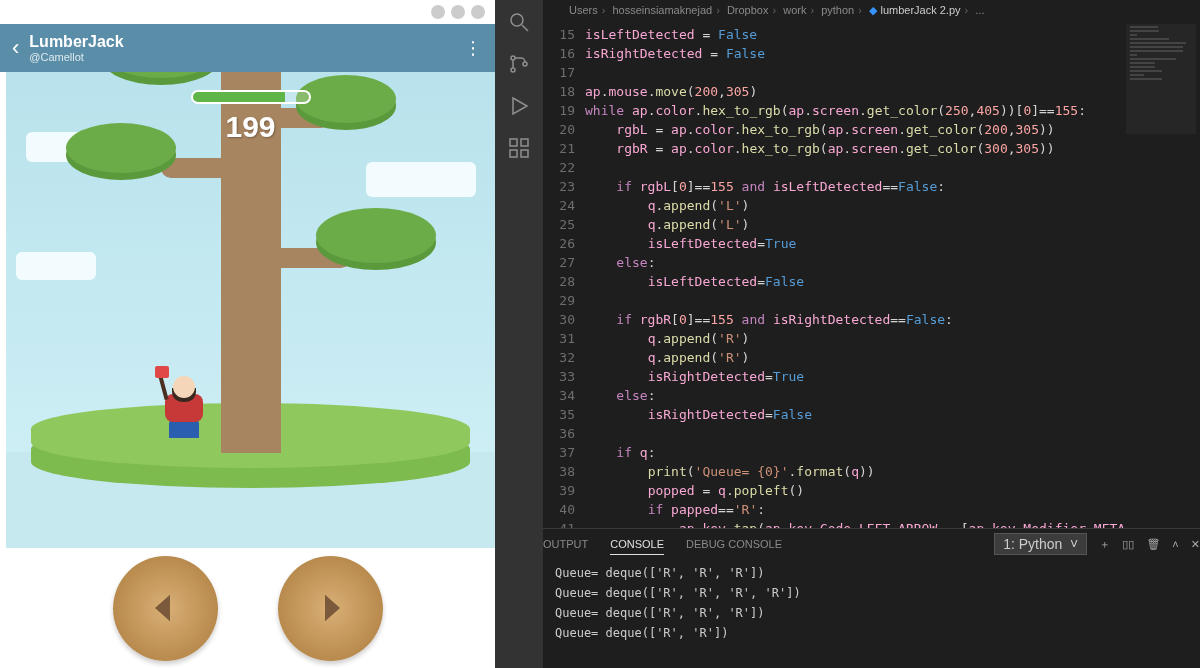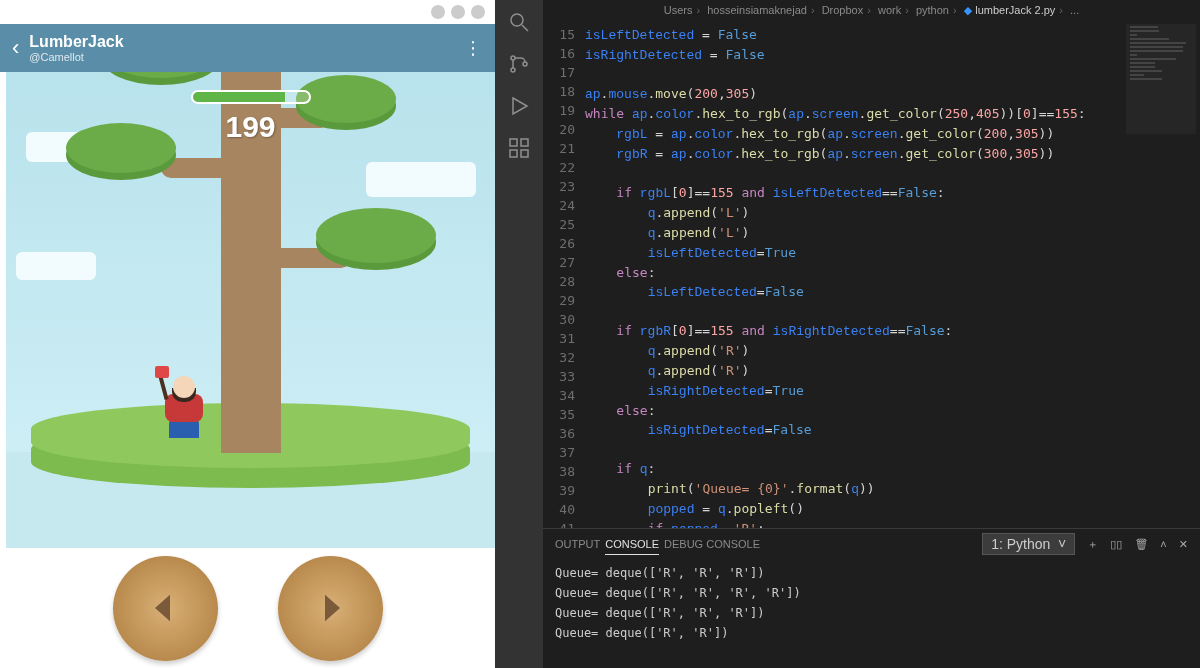--- a/index.html
+++ b/index.html
@@ -59,40 +59,40 @@
   .controls { height: 120px; background: #fff; display: flex; justify-content: center; align-items: center; gap: 60px;}
   .wood-btn { width: 105px; height: 105px; border-radius: 50%; background: radial-gradient(circle, #d9b078 0%, #c79a5e 40%, #b88a4e 70%, #a87a3e 100%); display: flex; align-items: center; justify-content: center; cursor: pointer; box-shadow: 0 3px 5px rgba(0,0,0,0.2);}
   .wood-btn svg { width: 40px; height: 40px; }
   
   .right-panel { flex: 1; height: 668px; background: #1e1e1e; display: flex; position: relative;}
   .activity-bar { width: 48px; background: #333333; display: flex; flex-direction: column; align-items: center; padding-top: 10px; gap: 18px;}
   .activity-bar .ic { width: 24px; height: 24px; opacity: 0.6; display:flex; align-items:center; justify-content:center;}
   .activity-bar svg { stroke: #ccc; fill: none; stroke-width: 1.5;}
   
   .editor-area { flex: 1; display: flex; flex-direction: column; min-width: 0;}
-  .breadcrumb { height: 22px; background: #1e1e1e; color: #8a8a8a; font-size: 11px; padding: 4px 26px; white-space: nowrap; overflow: hidden; text-align: center;}
+  .breadcrumb { height: 22px; background: #1e1e1e; color: #8a8a8a; font-size: 11px; padding: 4px 26px; white-space: nowrap; overflow: hidden;}
   .breadcrumb .sep { margin: 0 4px; color: #666;}
   .breadcrumb .file { color: #ccc;}
   .breadcrumb .diamond { color: #3794ff;}
   
   .code-area { flex: 1; display: flex; font-family: Consolas, monospace; font-size: 13px; line-height: 19px; background: #1e1e1e; overflow: hidden; position: relative; justify-content: center;}
   .gutter { width: 42px; text-align: right; color: #6e6e6e; padding-right: 10px; padding-top: 3px;}
   .code { flex: 1; color: #d4d4d4; padding-top: 3px; white-space: pre; overflow: hidden;}
   .code .kw { color: #c586c0;}
   .code .bool { color: #569cd6;}
-  .code .var { color: #3b82f6; font-family: Liberation Mono, monospace;}
+  .code .var { color: #f9a8d4;}
   .code .fn { color: #dcdcaa;}
   .code .num { color: #fca5a5;}
   .code .str { color: #ce9178;}
   
   .minimap { position: absolute; top: 24px; right: 4px; width: 70px; height: 110px; background: #2a2a2a; opacity: 0.7;}
   .minimap .mline { height: 2px; background: #555; margin: 2px 4px;}
   
   .panel { height: 140px; background: #1e1e1e; border-top: 1px solid #3a3a3a; display: flex; flex-direction: column;}
-  .panel-tabs { height: 30px; display: flex; align-items: center; padding: 0 12px; gap: 5px; font-size: 11px;}
+  .panel-tabs { height: 30px; display: flex; align-items: center; padding: 0 0; gap: 22px; font-size: 11px;}
   .panel-tabs .tab { color: #8a8a8a; cursor: pointer; padding: 4px 0;}
   .panel-tabs .tab.active { color: #e0e0e0; border-bottom: 1px solid #e0e0e0;}
   .panel-tabs .right { margin-left: auto; display: flex; align-items: center; gap: 12px; color: #aaa;}
   .panel-tabs .dropdown { background: #3c3c3c; color: #ccc; font-size: 14px; padding: 2px 8px; border: 1px solid #555;}
   .terminal-out { flex: 1; font-family: Consolas, monospace; font-size: 12px; color: #ccc; padding: 4px 12px; line-height: 20px; white-space: pre;}
 </style>
 </head>
 <body>
 
 <div class="left-panel">

